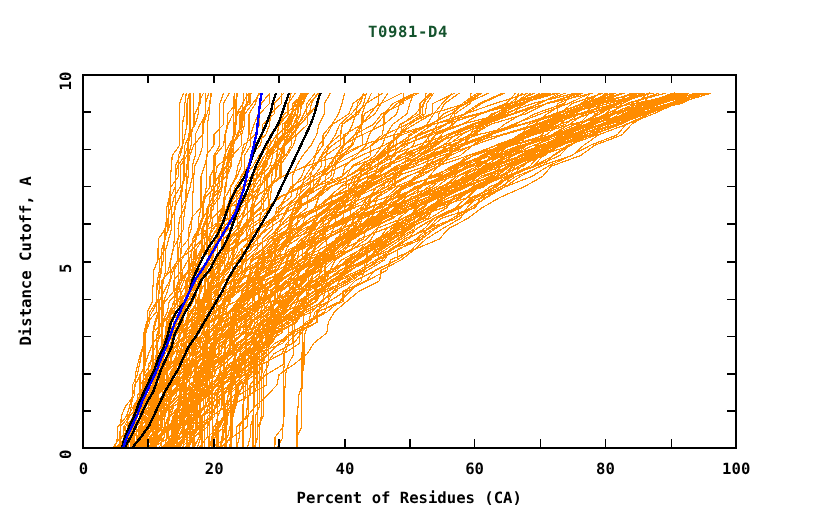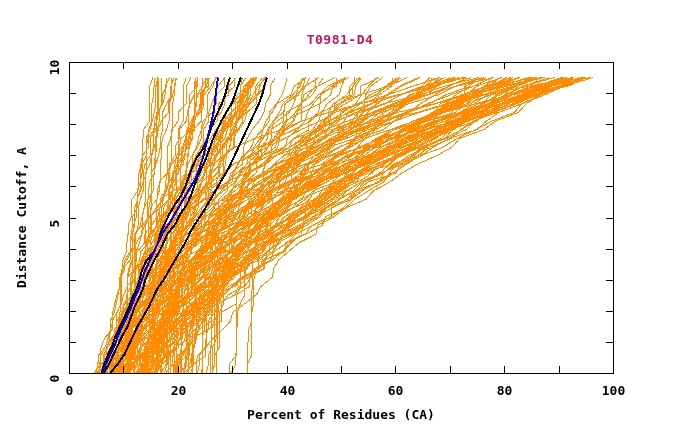--- a/index.html
+++ b/index.html
@@ -11,27 +11,27 @@
     position: relative;
     width: 680px;
     height: 440px;
     background: #ffffff;
     font-family: "DejaVu Sans Mono", "Liberation Mono", monospace;
     overflow: hidden;
   }
   #chart-title {
     position: absolute;
     left: 0;
-    top: 32px;
+    top: 20px;
     width: 680px;
     text-align: center;
     font-family: "DejaVu Sans Mono", "Liberation Mono", monospace;
     font-size: 13px;
     font-weight: bold;
-    color: #be185d;
+    color: #14532d;
     letter-spacing: 0.5px;
   }
   #plot-wrap {
     position: absolute;
     left: 0;
     top: 0;
     width: 680px;
     height: 440px;
   }
   #plot-svg {

